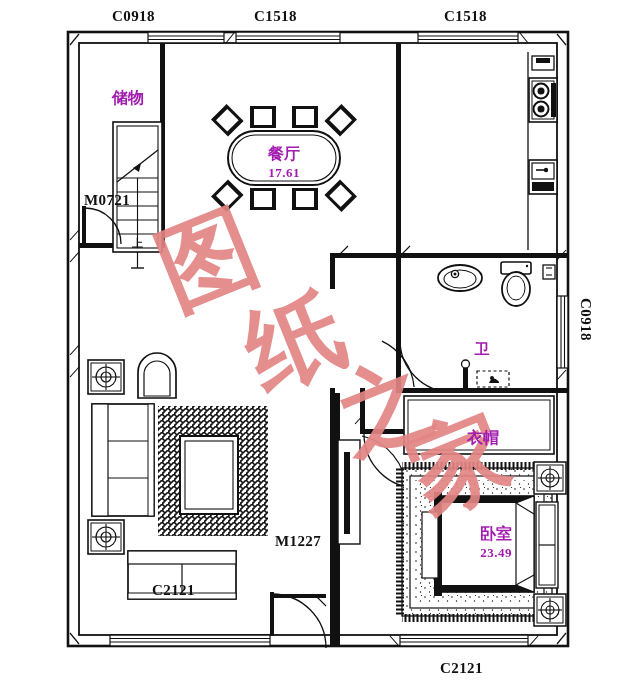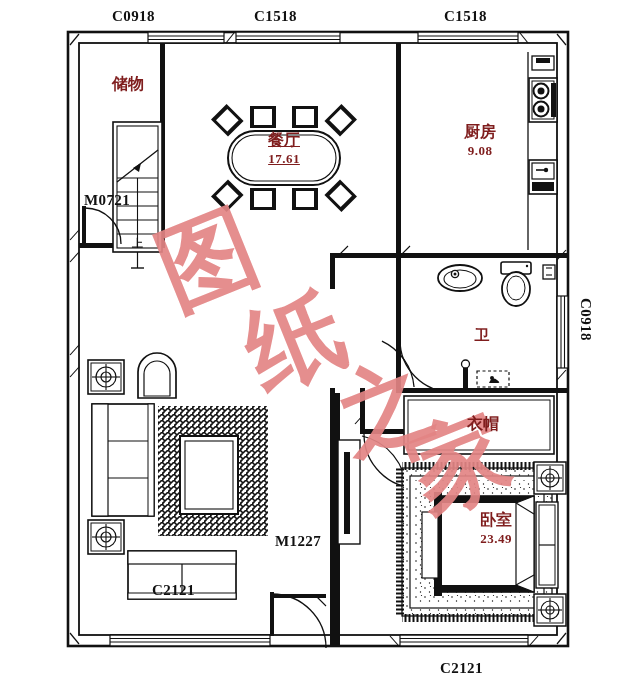--- a/index.html
+++ b/index.html
@@ -17,21 +17,22 @@
     position:absolute;
     font-family:"Liberation Serif","DejaVu Serif",serif;
     font-size:15px;font-weight:700;color:#111;
     letter-spacing:.4px;white-space:nowrap;
   }
   .dim-label.vert{
     transform:rotate(90deg);transform-origin:left top;
   }
   .room-label{
     position:absolute;text-align:center;white-space:nowrap;
-    color:#7f1d1d;
+    color:#a21caf;
+    margin-top:14px;
   }
   .room-name{
     font-family:"DejaVu Sans","Liberation Sans",sans-serif;
     font-size:16px;font-weight:700;line-height:1.05;
   }
   .room-name.sm{font-size:15px;}
   .room-area{
     font-family:"Liberation Serif","DejaVu Serif",serif;
     font-size:13px;font-weight:700;letter-spacing:.5px;margin-top:2px;
   }
@@ -439,29 +440,25 @@
     <div class="wm-char" style="left:160px;top:196px;font-size:96px;transform:rotate(-22deg);">图</div>
     <div class="wm-char" style="left:248px;top:278px;font-size:96px;transform:rotate(-22deg);">纸</div>
     <div class="wm-char" style="left:338px;top:346px;font-size:92px;transform:rotate(-22deg);">之</div>
     <div class="wm-char" style="left:412px;top:400px;font-size:96px;transform:rotate(-22deg);">家</div>
   </div>
 
   <div class="room-label" style="left:98px;top:76px;width:60px;">
     <div class="room-name">储物</div>
   </div>
 
-  <div class="room-label" style="left:254px;top:132px;width:60px;text-decoration:underline;">
+  <div class="room-label" style="left:254px;top:132px;width:60px;">
     <div class="room-name">餐厅</div>
     <div class="room-area">17.61</div>
   </div>
 
-  <div class="room-label" style="left:450px;top:124px;width:60px;">
-    <div class="room-name">厨房</div>
-    <div class="room-area">9.08</div>
-  </div>
 
   <div class="room-label" style="left:465px;top:328px;width:34px;">
     <div class="room-name sm">卫</div>
   </div>
 
 
   <div class="room-label" style="left:452px;top:416px;width:62px;">
     <div class="room-name">衣帽</div>
   </div>
 

